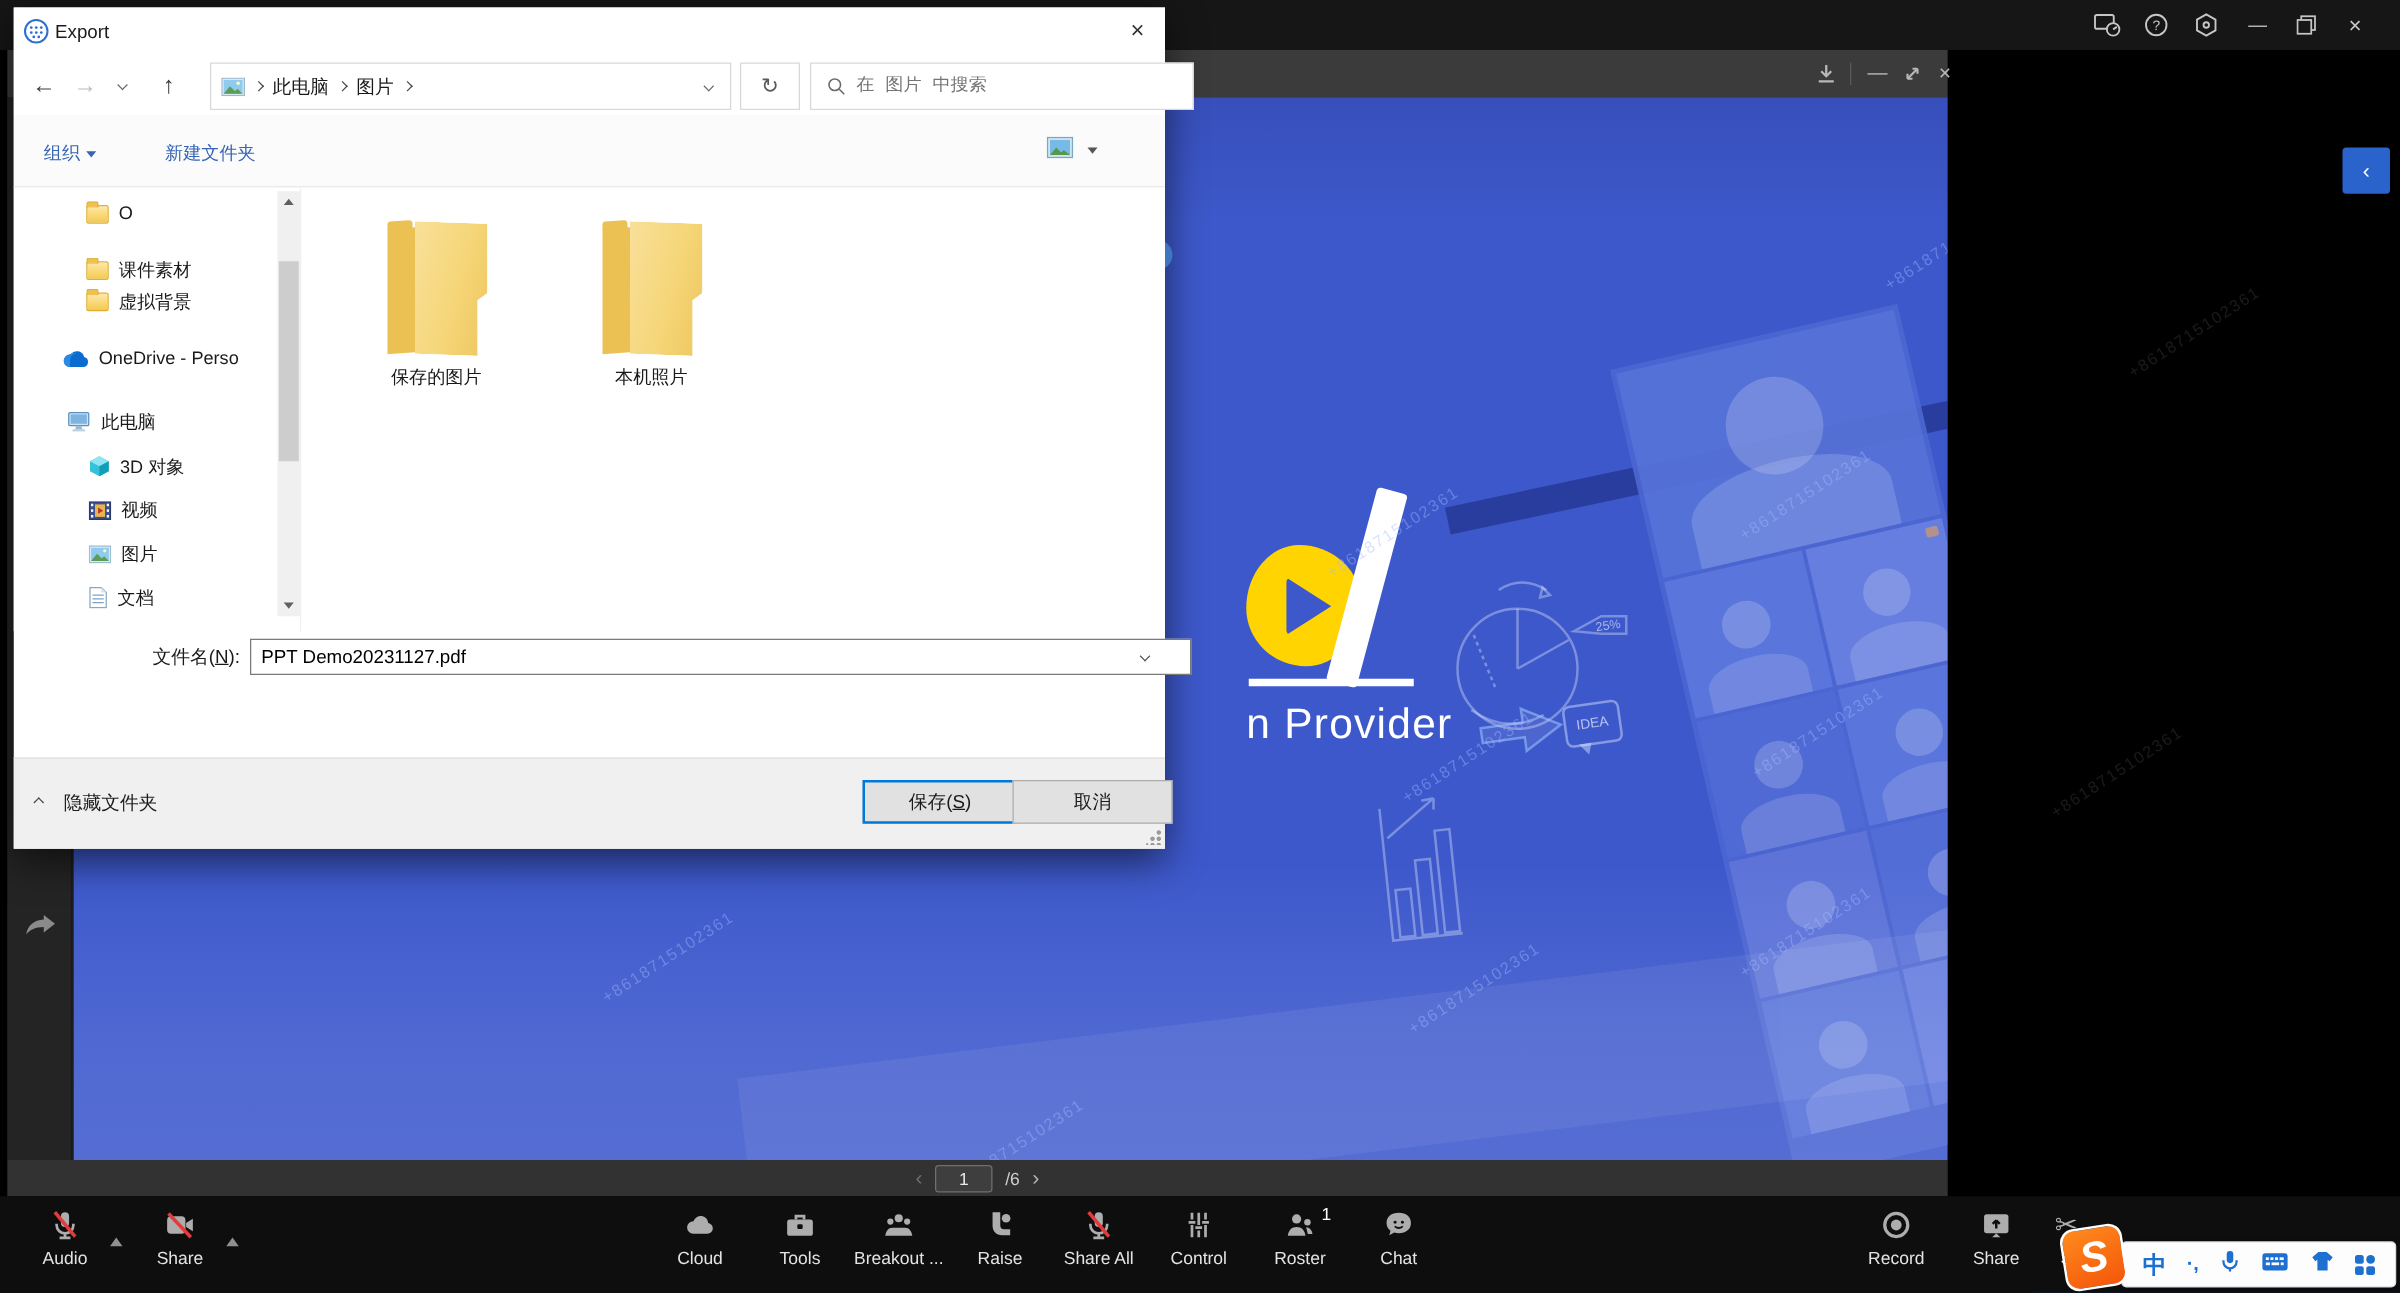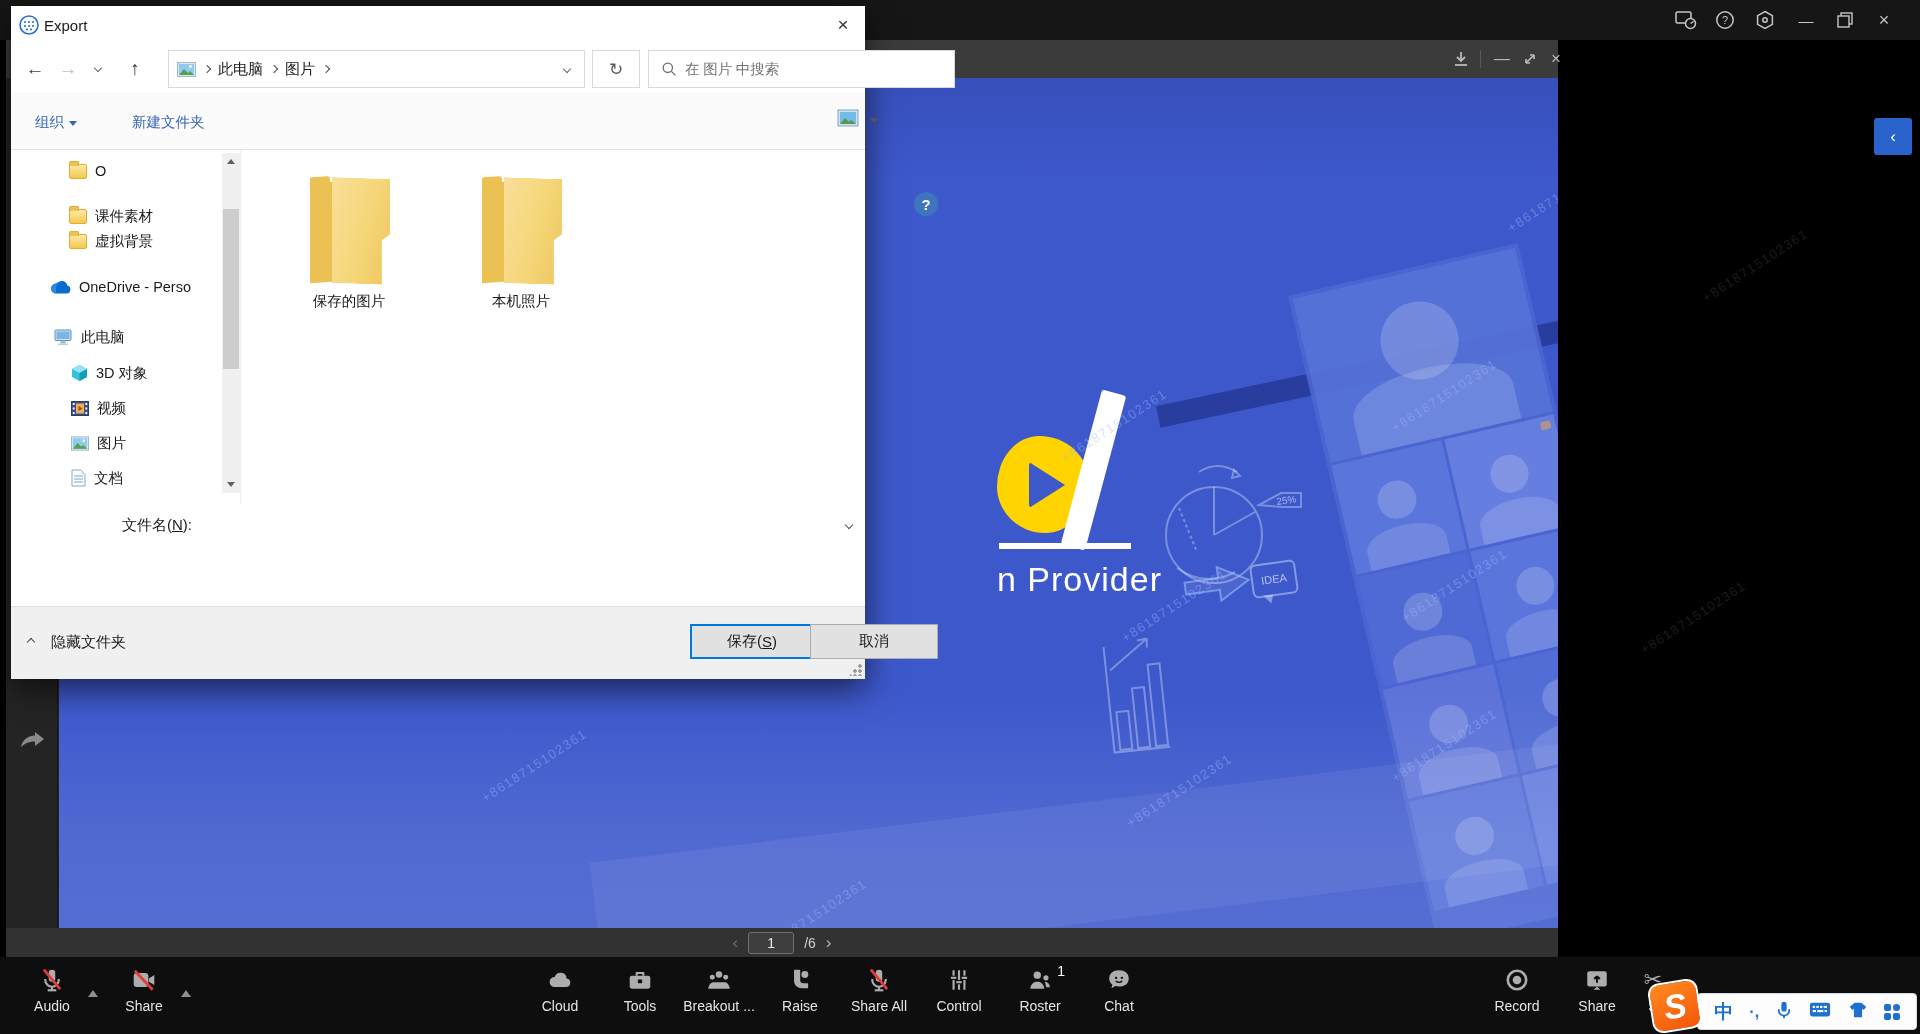--- a/index.html
+++ b/index.html
@@ -51,21 +51,21 @@
 .mt-label{color:#e4e4e4;font-size:14px;white-space:nowrap}
 .caret-up{position:absolute;top:33px;width:0;height:0;border-left:5px solid transparent;border-right:5px solid transparent;border-bottom:7px solid #8f8f8f}
 .badge{position:absolute;top:-4px;right:-12px;color:#fff;font-size:14px}
 
 .ime-bar{position:absolute;left:1697px;top:993px;width:220px;height:37px;background:#fdfdfd;border:1px solid #d7dde6;border-radius:4px;box-shadow:0 1px 4px rgba(0,0,0,.4);display:flex;align-items:center;justify-content:space-evenly;color:#1d6fd0}
 .ime-mode{font-size:19px;font-weight:bold}
 .ime-punct{font-size:16px;font-weight:bold}
 .sogou-logo{position:absolute;left:1650px;top:981px;width:50px;height:50px;background:linear-gradient(160deg,#ff8a1e,#f4560a);border:2px solid #fff;border-radius:11px;transform:rotate(-9deg);display:flex;align-items:center;justify-content:center;color:#fff;font-size:34px;font-weight:bold;font-style:italic}
 .ime-sq{width:7px;height:7px;background:#1d6fd0;border-radius:2px}
 
-.dialog{position:absolute;left:11px;top:6px;width:854px;height:673px;background:#fff;box-shadow:0 10px 30px rgba(0,0,0,.6);font-size:15px;color:#1a1a1a}
+.dialog{position:absolute;left:11px;top:6px;width:921px;height:673px;background:#fff;box-shadow:0 10px 30px rgba(0,0,0,.6);font-size:15px;color:#1a1a1a}
 .d-title{position:absolute;left:0;top:0;width:100%;height:40px;background:#fff}
 .d-title-text{position:absolute;left:33px;top:11px;font-size:15px}
 .d-close{position:absolute;right:0;top:0;width:44px;height:38px;display:flex;align-items:center;justify-content:center;font-size:19px;color:#333}
 .d-appico{position:absolute;left:7px;top:8px;width:22px;height:22px}
 .d-nav{position:absolute;left:0;top:40px;width:100%;height:46px;background:#fff}
 .nav-btn{position:absolute;top:8px;width:28px;height:30px;display:flex;align-items:center;justify-content:center;font-size:19px}
 .box{position:absolute;top:4px;height:38px;border:1px solid #d9d9d9;background:#fff}
 .crumb{display:flex;align-items:center;gap:8px;height:100%;padding-left:8px;font-size:15px}
 .chev{display:inline-block;width:6px;height:6px;border-right:1.6px solid #4a4a4a;border-bottom:1.6px solid #4a4a4a}
 .chev.r{transform:rotate(-45deg)}
@@ -493,21 +493,21 @@
         <span class="chev r"></span>
       </div>
       <span class="chev d" style="position:absolute;right:14px;top:15px;border-color:#6a6a6a"></span>
     </div>
     <div class="box" style="left:581px;width:48px;display:flex;align-items:center;justify-content:center;font-size:17px;color:#5a5a5a">↻</div>
     <div class="box" style="left:637px;width:307px;display:flex;align-items:center;gap:8px;padding-left:12px">
       <svg width="16" height="16" viewBox="0 0 20 20">
           <circle cx="8.5" cy="8.5" r="5.8" fill="none" stroke="#6b6b6b" stroke-width="1.6"></circle>
           <line x1="13" y1="13" x2="18" y2="18" stroke="#6b6b6b" stroke-width="1.6"></line>
         </svg>
-      <input class="search-input" style="border: none; outline: none; font-size: 14.5px; width: 240px; font-family: Liberation Serif, serif; color: #4c1d95;" placeholder="在 图片 中搜索">
+      <input class="search-input" style="border: none; outline: none; font-size: 14.5px; width: 240px; font-family: Liberation Mono, monospace; color: #4c1d95;" placeholder="在 图片 中搜索">
     </div>
   </div>
 
   <div class="d-cmd">
     <span class="cmd-text" style="position:absolute;left:24px;top:21px"><span>组织</span><span class="tri-d"></span></span>
     <span class="cmd-text" style="position:absolute;left:121px;top:21px">新建文件夹</span>
     <span style="position:absolute;left:826px;top:17px">
       <svg width="22" height="20" viewBox="0 0 22 20">
           <rect x="1" y="1" width="20" height="16" fill="#cfe3f2" stroke="#7da7c4"></rect>
           <rect x="3" y="3" width="16" height="12" fill="#76bbe8"></rect>
@@ -616,20 +616,21 @@
       <div class="bfolder">
           <div class="back"></div>
           <div class="front"></div>
         </div>
       <div class="file-label">保存的图片</div>
     </div>
   </div>
 
   <div class="d-row" style="top:505px">
     <span class="lbl"><span>文件名(</span><span class="u">N</span><span>):</span></span>
+    <input class="fn-input" value="PPT Demo20231127.pdf" style="">
     <span class="chev d" style="right:13px;top:11px;position:absolute;border-color:#555"></span>
   </div>
 
   <div class="d-footer">
     <span style="position:absolute;left:17px;top:32px" class="chev u"></span>
     <span style="position:absolute;left:40px;top:26px">隐藏文件夹</span>
     <div class="d-btn" style="left:679px;width:124px;border:2px solid #0078d7">
         <span>保存(</span>
         <span class="u">S</span>
         <span>)</span>

